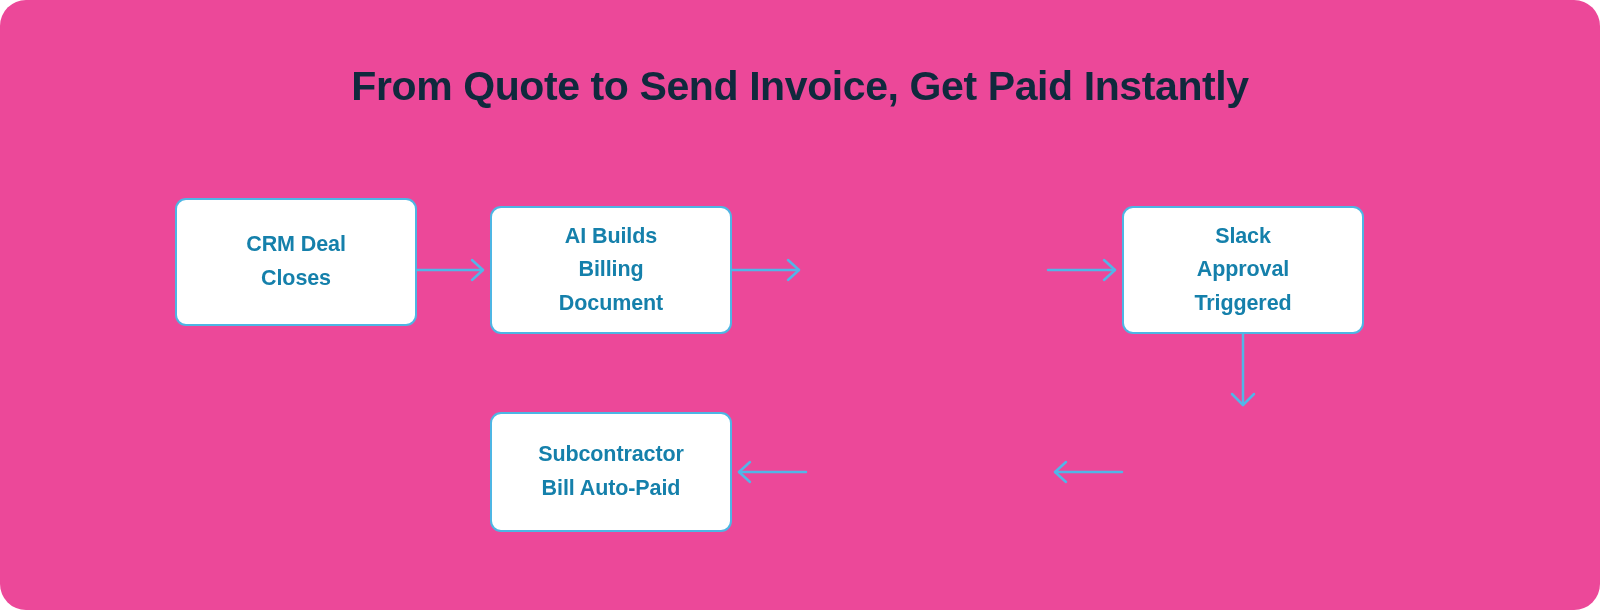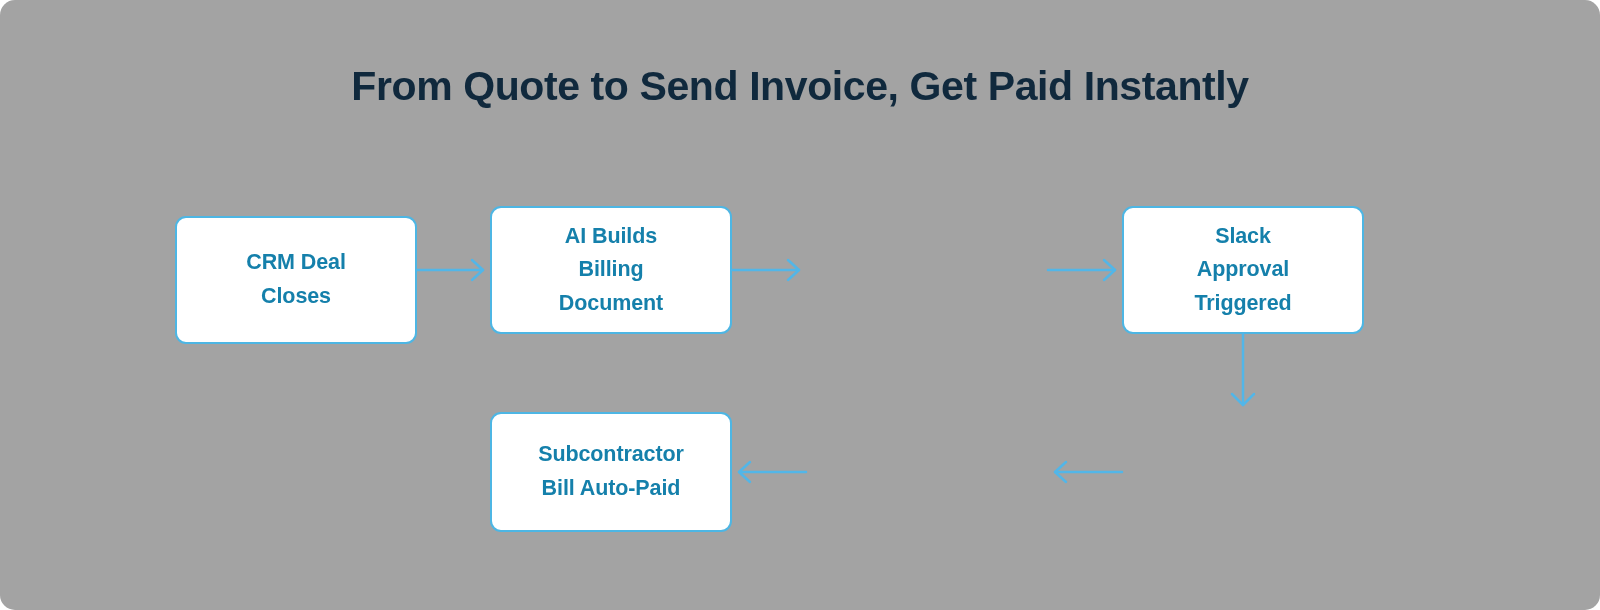--- a/index.html
+++ b/index.html
@@ -11,22 +11,22 @@
     width: 1600px;
     height: 610px;
     overflow: hidden;
     font-family: "Liberation Sans", sans-serif;
   }
 
   #canvas {
     position: relative;
     width: 1600px;
     height: 610px;
-    background: #a3a3a3;
-    border-radius: 15px;
+    background: #ec4899;
+    border-radius: 26px;
     overflow: hidden;
     box-sizing: border-box;
     text-decoration: underline;
   }
 
   #page-title {
     position: absolute;
     left: 0;
     top: 62px;
     width: 1600px;
@@ -54,21 +54,21 @@
   .flow-node .node-label {
     font-size: 21.5px;
     font-weight: 700;
     color: #1580ab;
     line-height: 1.56;
     letter-spacing: -0.1px;
     white-space: pre-line;
   }
 
   
-  #node-crm        { left: 175px;  top: 216px; width: 242px; height: 128px; }
+  #node-crm        { left: 175px;  top: 198px; width: 242px; height: 128px; }
   #node-ai-billing { left: 490px;  top: 206px; width: 242px; height: 128px; text-align: center; }
   #node-send-inv   { left: 806px;  top: 206px; width: 242px; height: 128px; }
   #node-slack      { left: 1122px; top: 206px; width: 242px; height: 128px; }
 
   
   #node-subcontractor { left: 490px;  top: 412px; width: 242px; height: 120px; justify-content: center; }
   #node-ach           { left: 806px;  top: 412px; width: 242px; height: 120px; }
   #node-online-link   { left: 1122px; top: 412px; width: 242px; height: 120px; }
 
   

